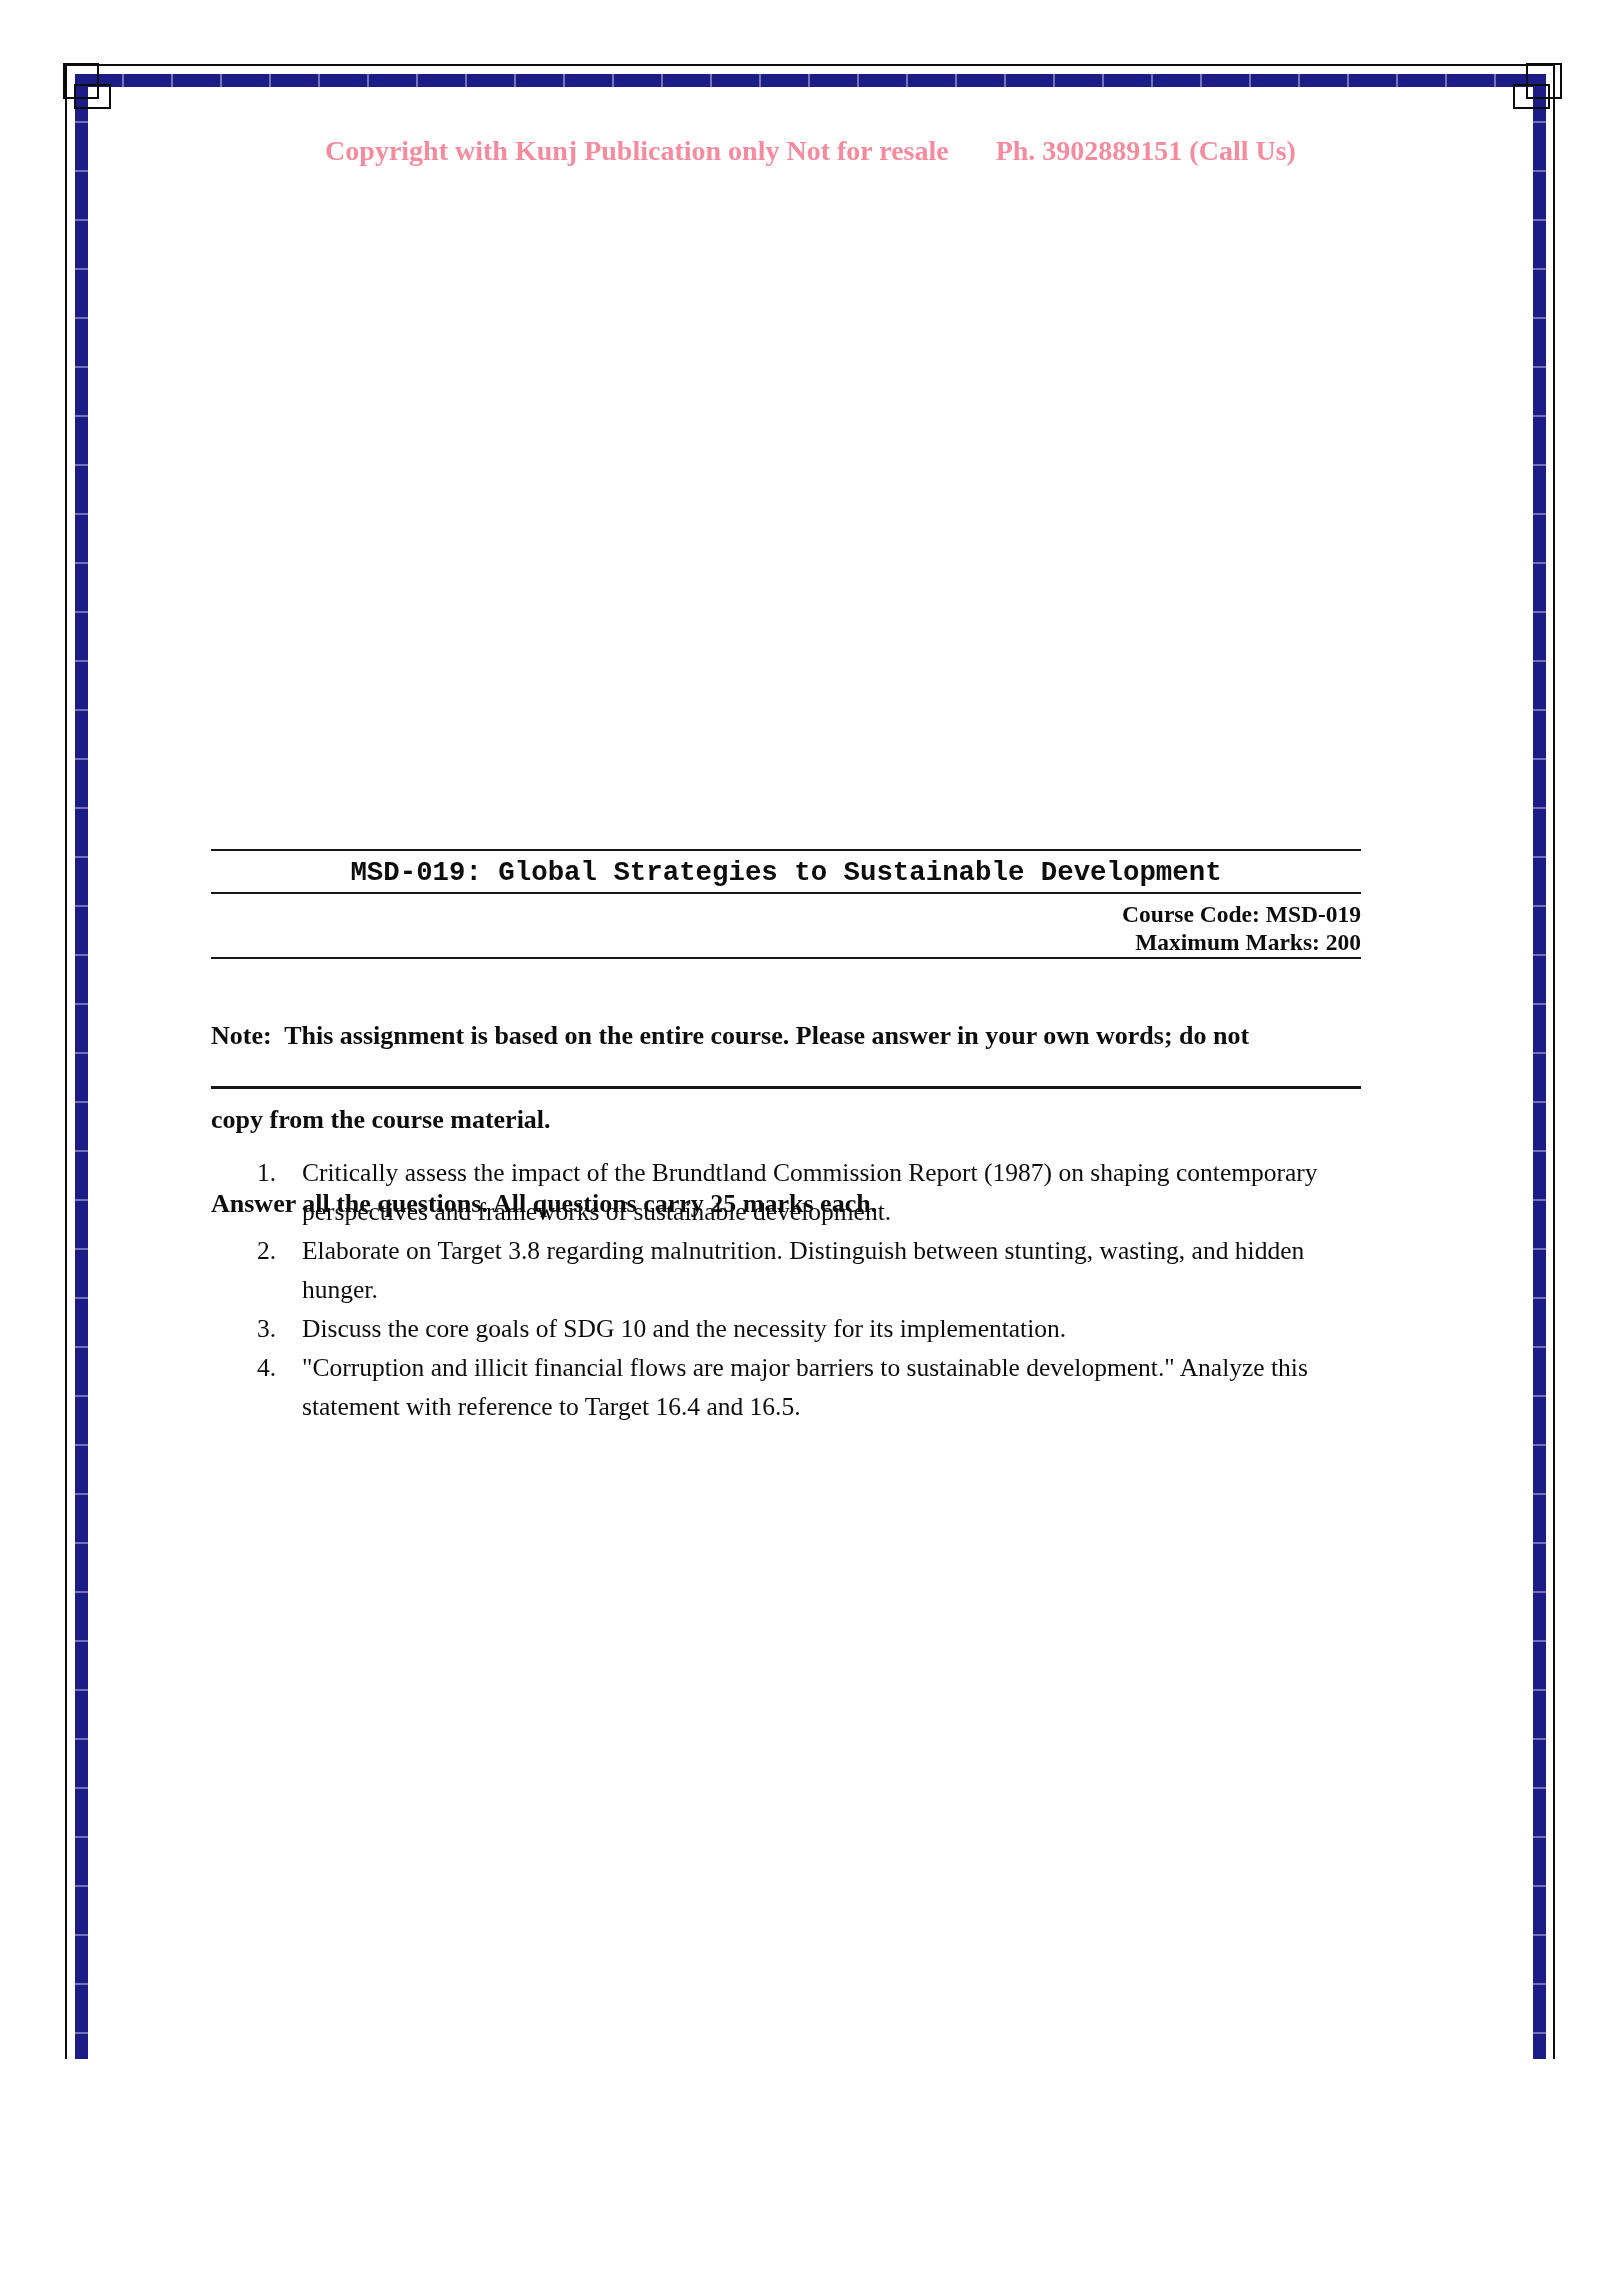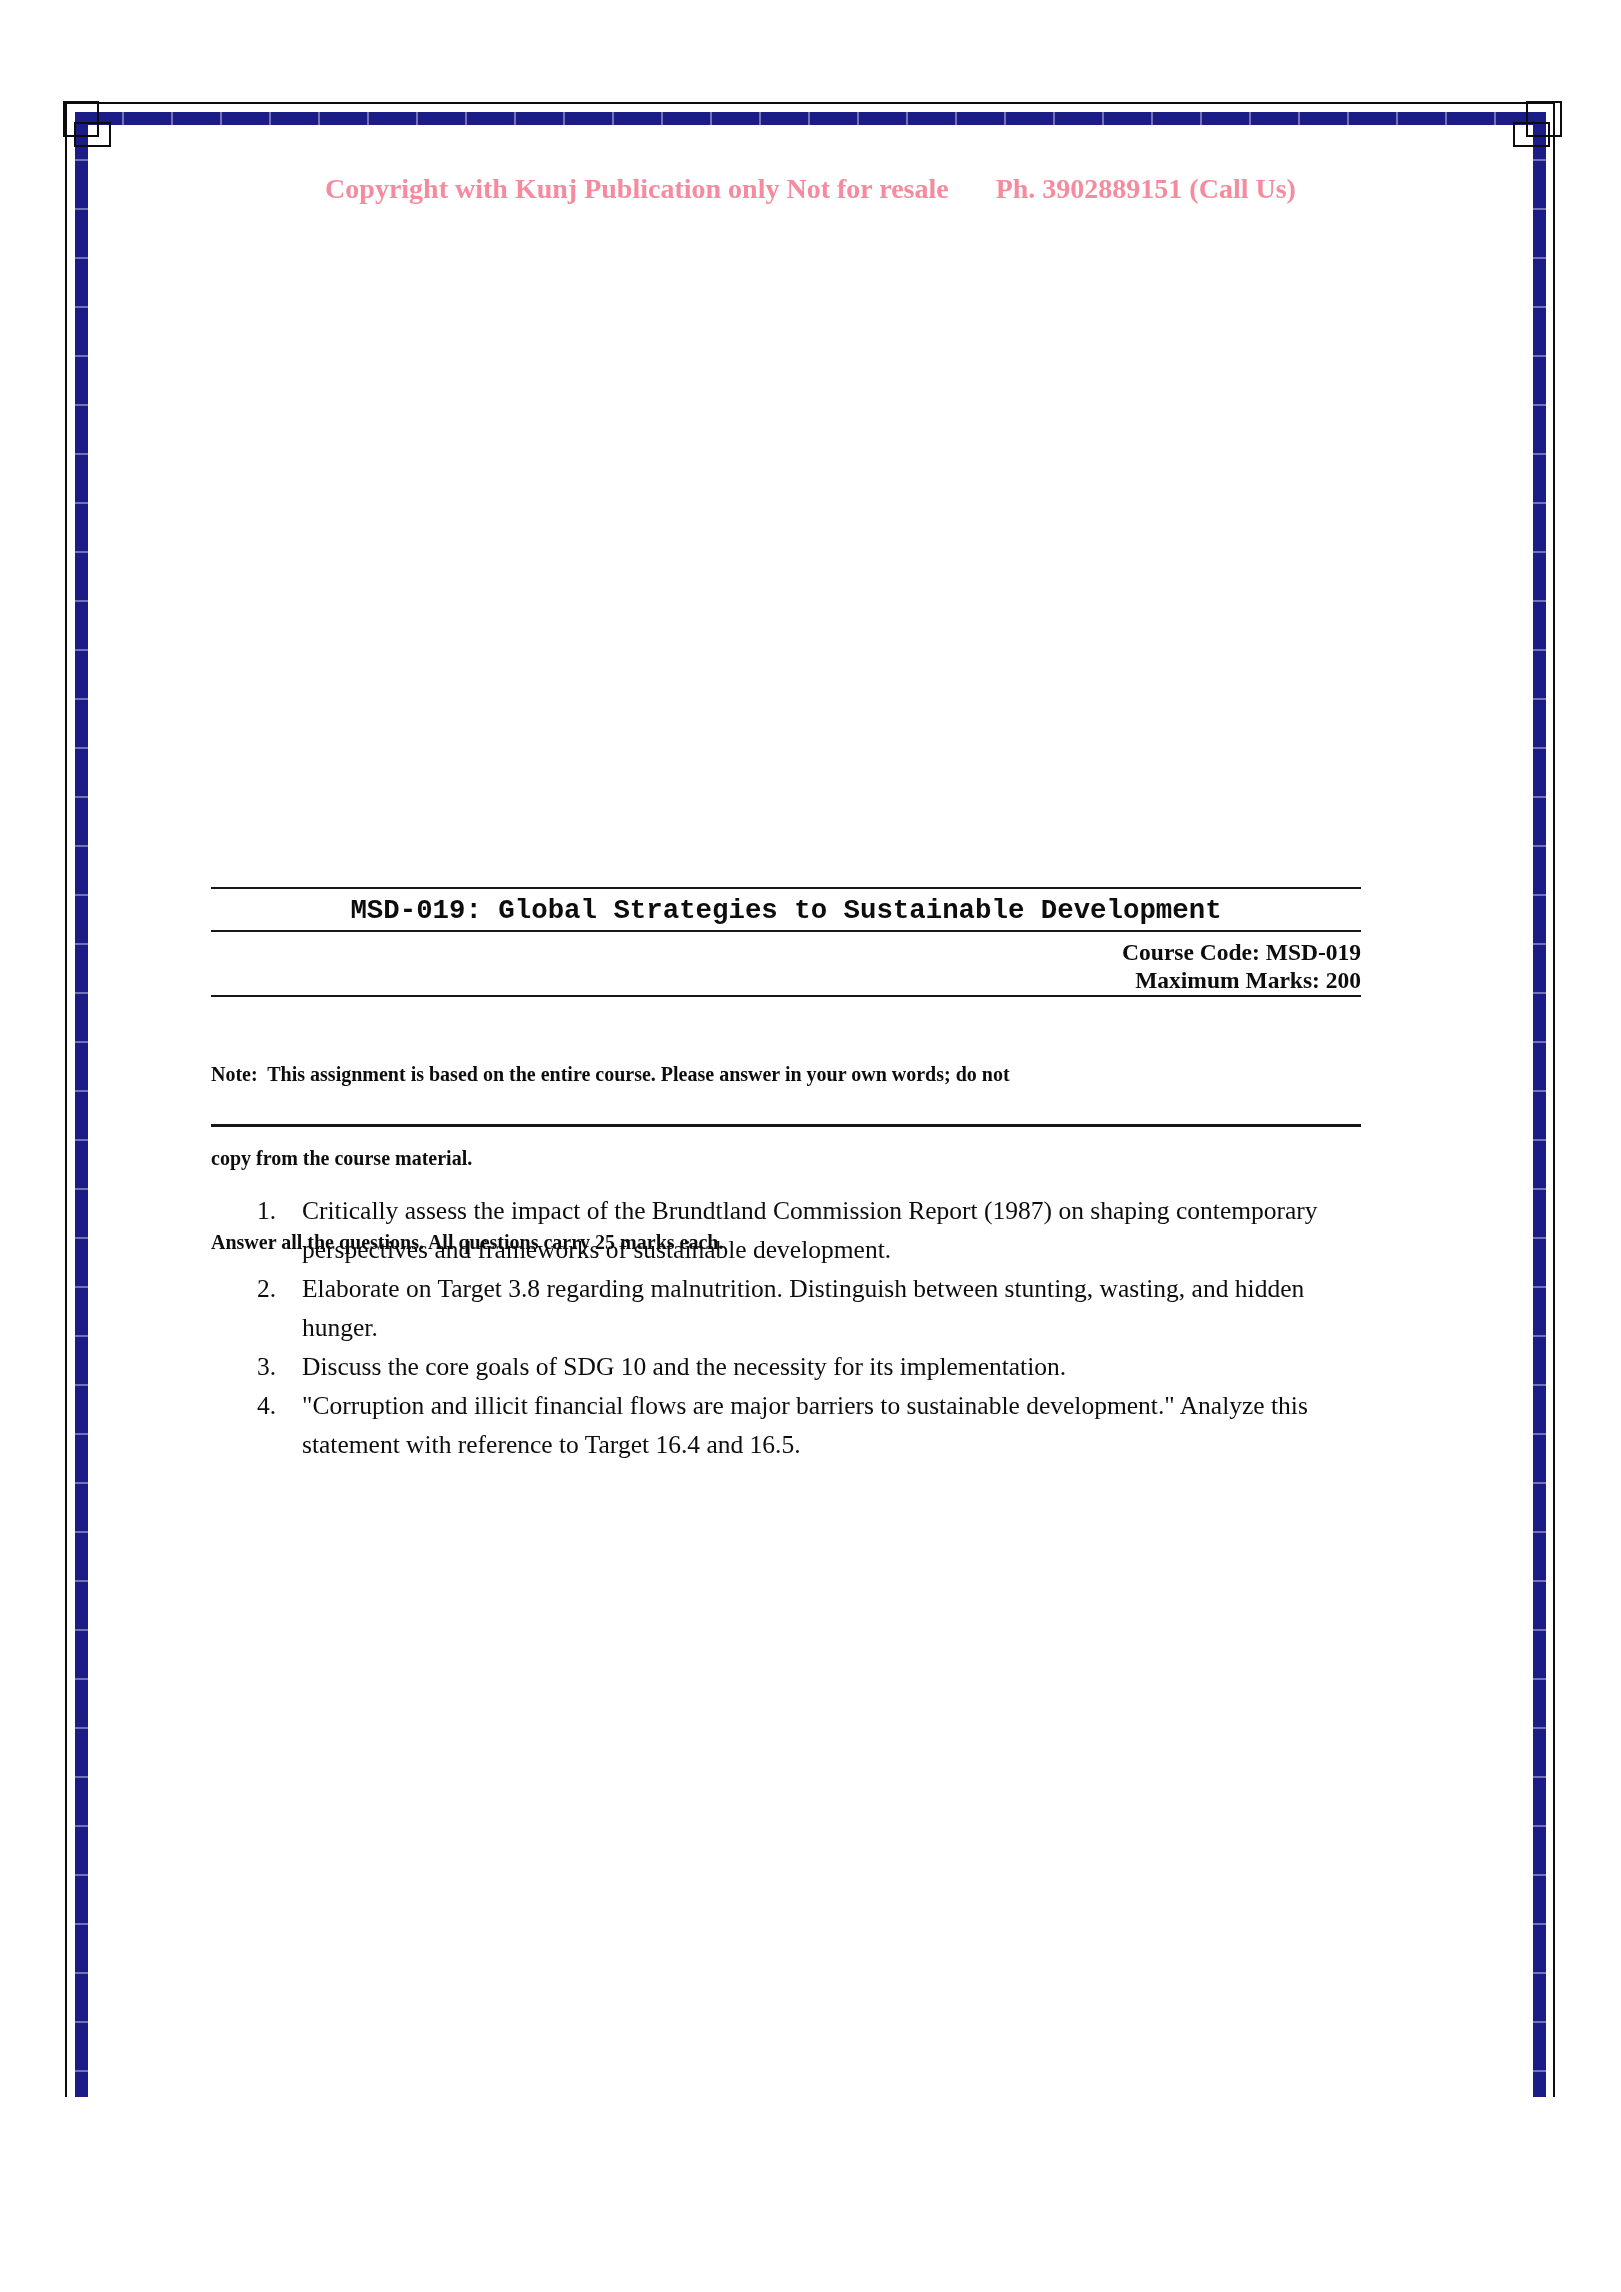--- a/index.html
+++ b/index.html
@@ -4,21 +4,20 @@
 <style>
   html, body { margin: 0; padding: 0; background: #ffffff; }
   .page {
     position: relative;
     width: 1621px;
     height: 2059px;
     background: #ffffff;
     overflow: hidden;
     font-family: "Liberation Serif", "DejaVu Serif", serif;
     color: var(--text-black, #0d0d0d);
-    margin-top: 38px;
   }
 
   
   .frame-outline {
     position: absolute; left: 65px; top: 64px;
     width: 1486px; height: 2158px;
     border: 2px solid #0c0c0c;
     z-index: 1;
   }
   .band { position: absolute; background: var(--border-navy, #1c1c87); z-index: 2; }
@@ -69,21 +68,21 @@
     z-index: 4;
     font-family: Liberation Mono, monospace;
   }
   .assignment-meta {
     position: absolute; left: 211px; top: 900px; width: 1150px;
     text-align: right; font-weight: bold; font-size: 23.5px; line-height: 28px;
     z-index: 4;
   }
   .note-block {
     position: absolute; left: 211px; top: 966px; width: 1157px;
-    font-weight: bold; font-size: 20px; line-height: 28px;
+    font-weight: bold; font-size: 26px; line-height: 28px;
     white-space: pre-wrap;
     z-index: 4;
   }
 
   
   .questions {
     position: absolute; left: 257px; top: 1153px; width: 1086px;
     font-size: 25.5px; line-height: 39px;
     z-index: 4;
   }

